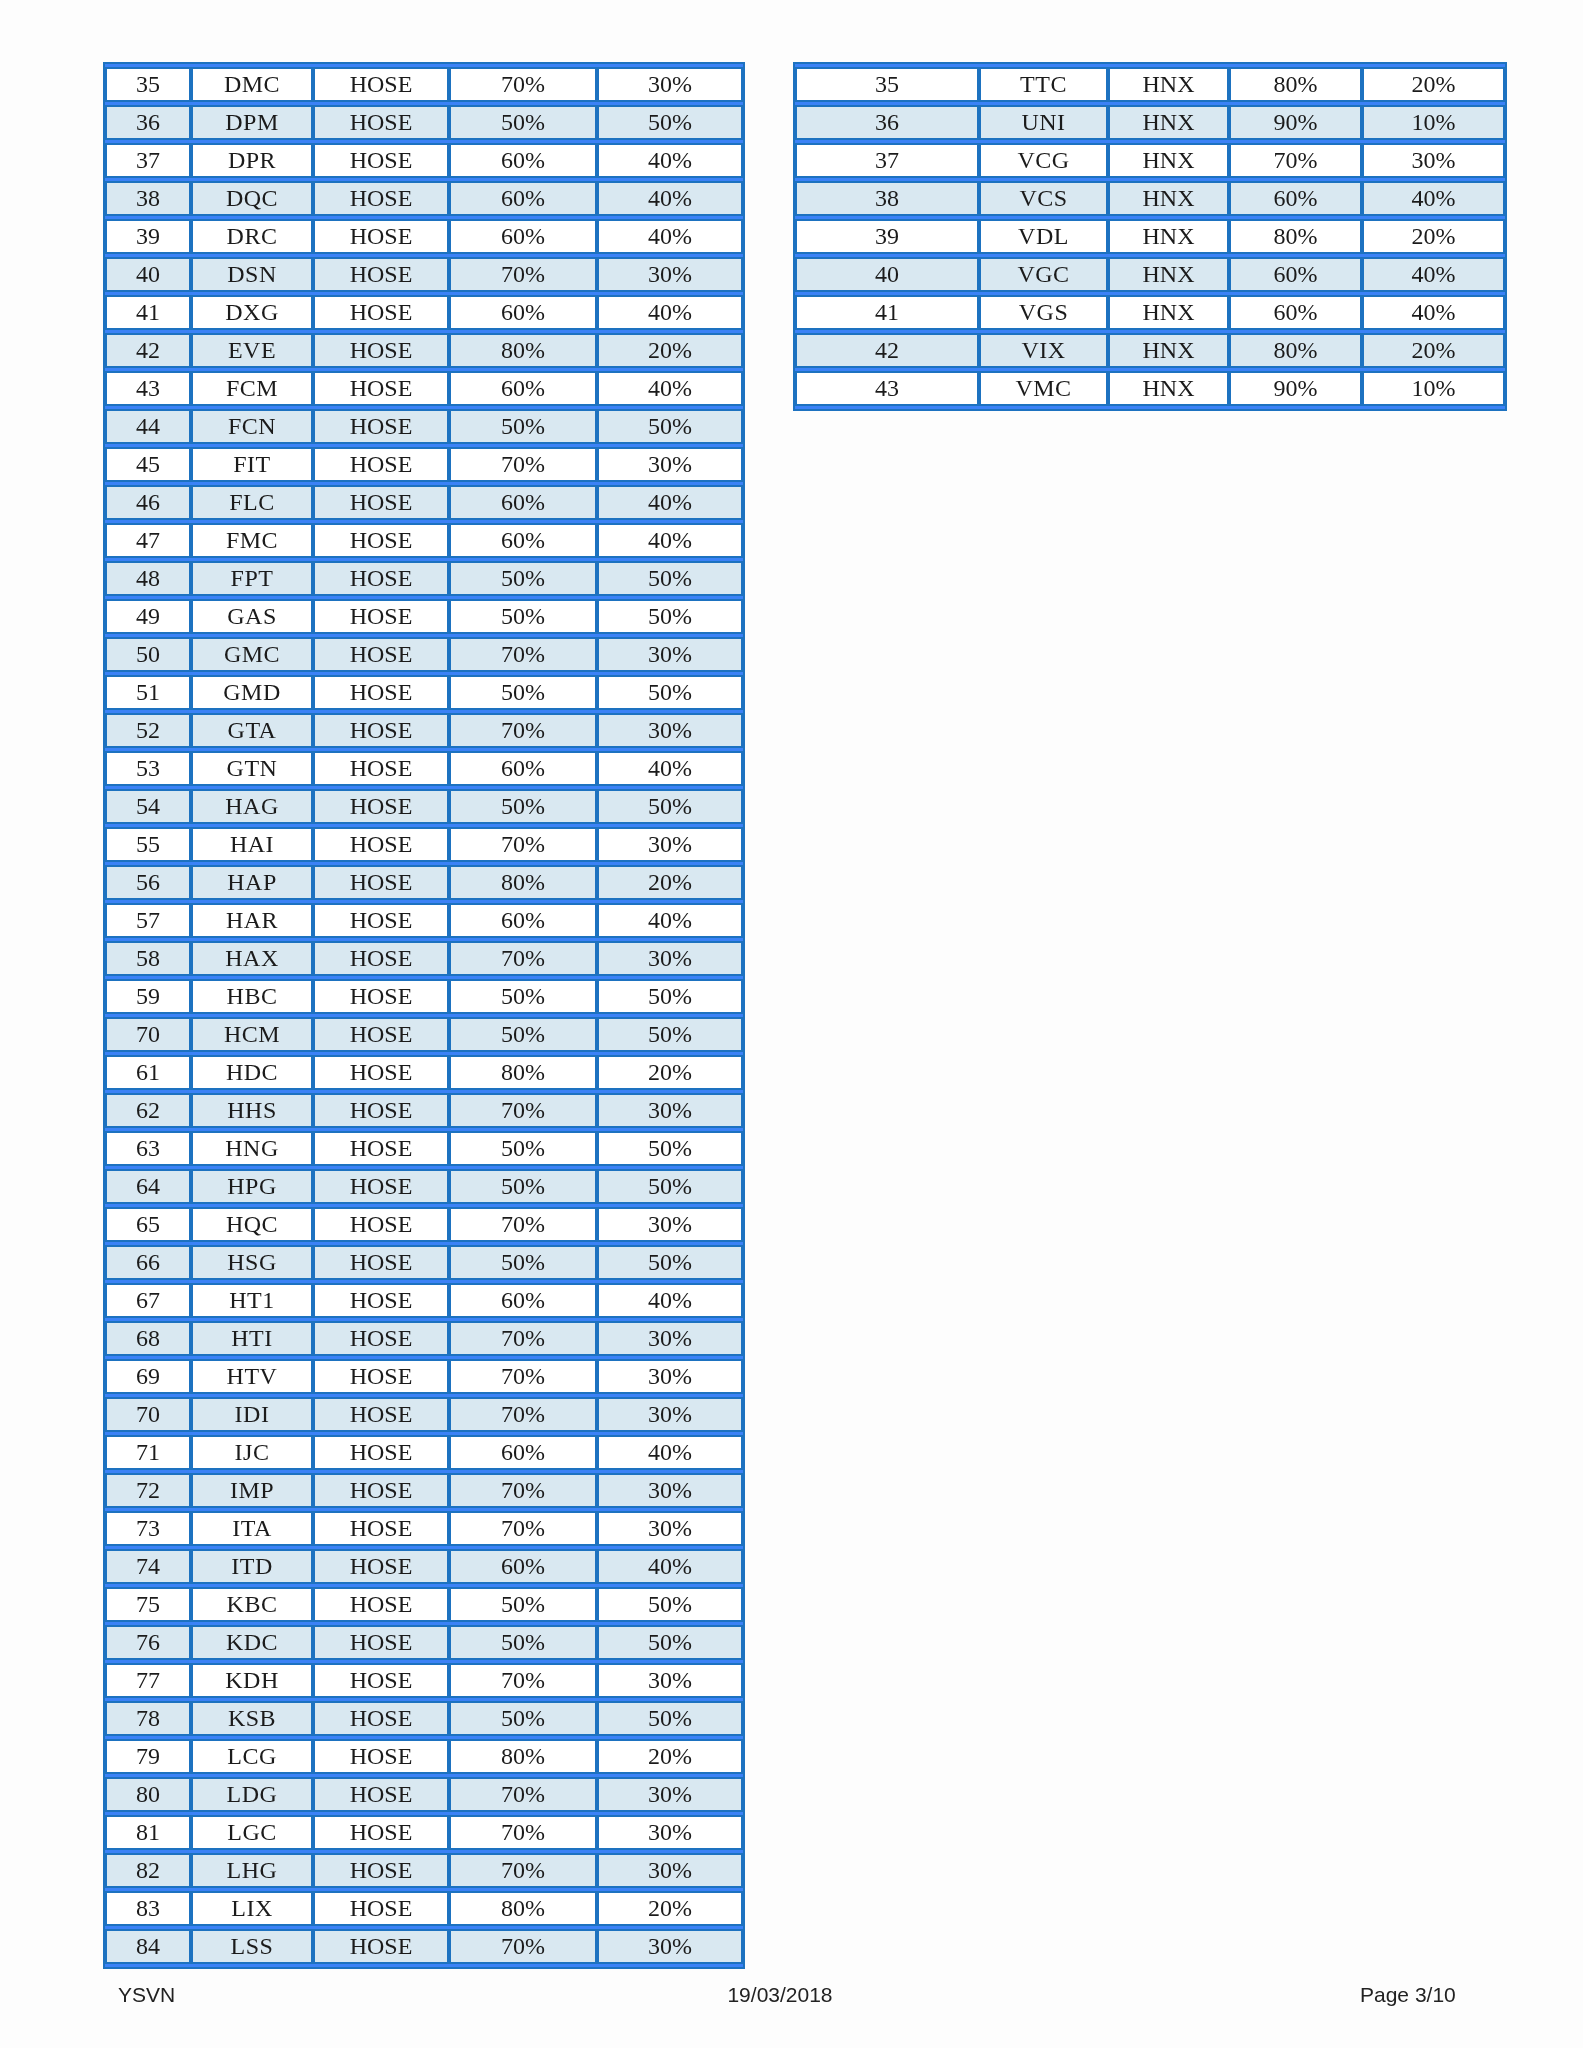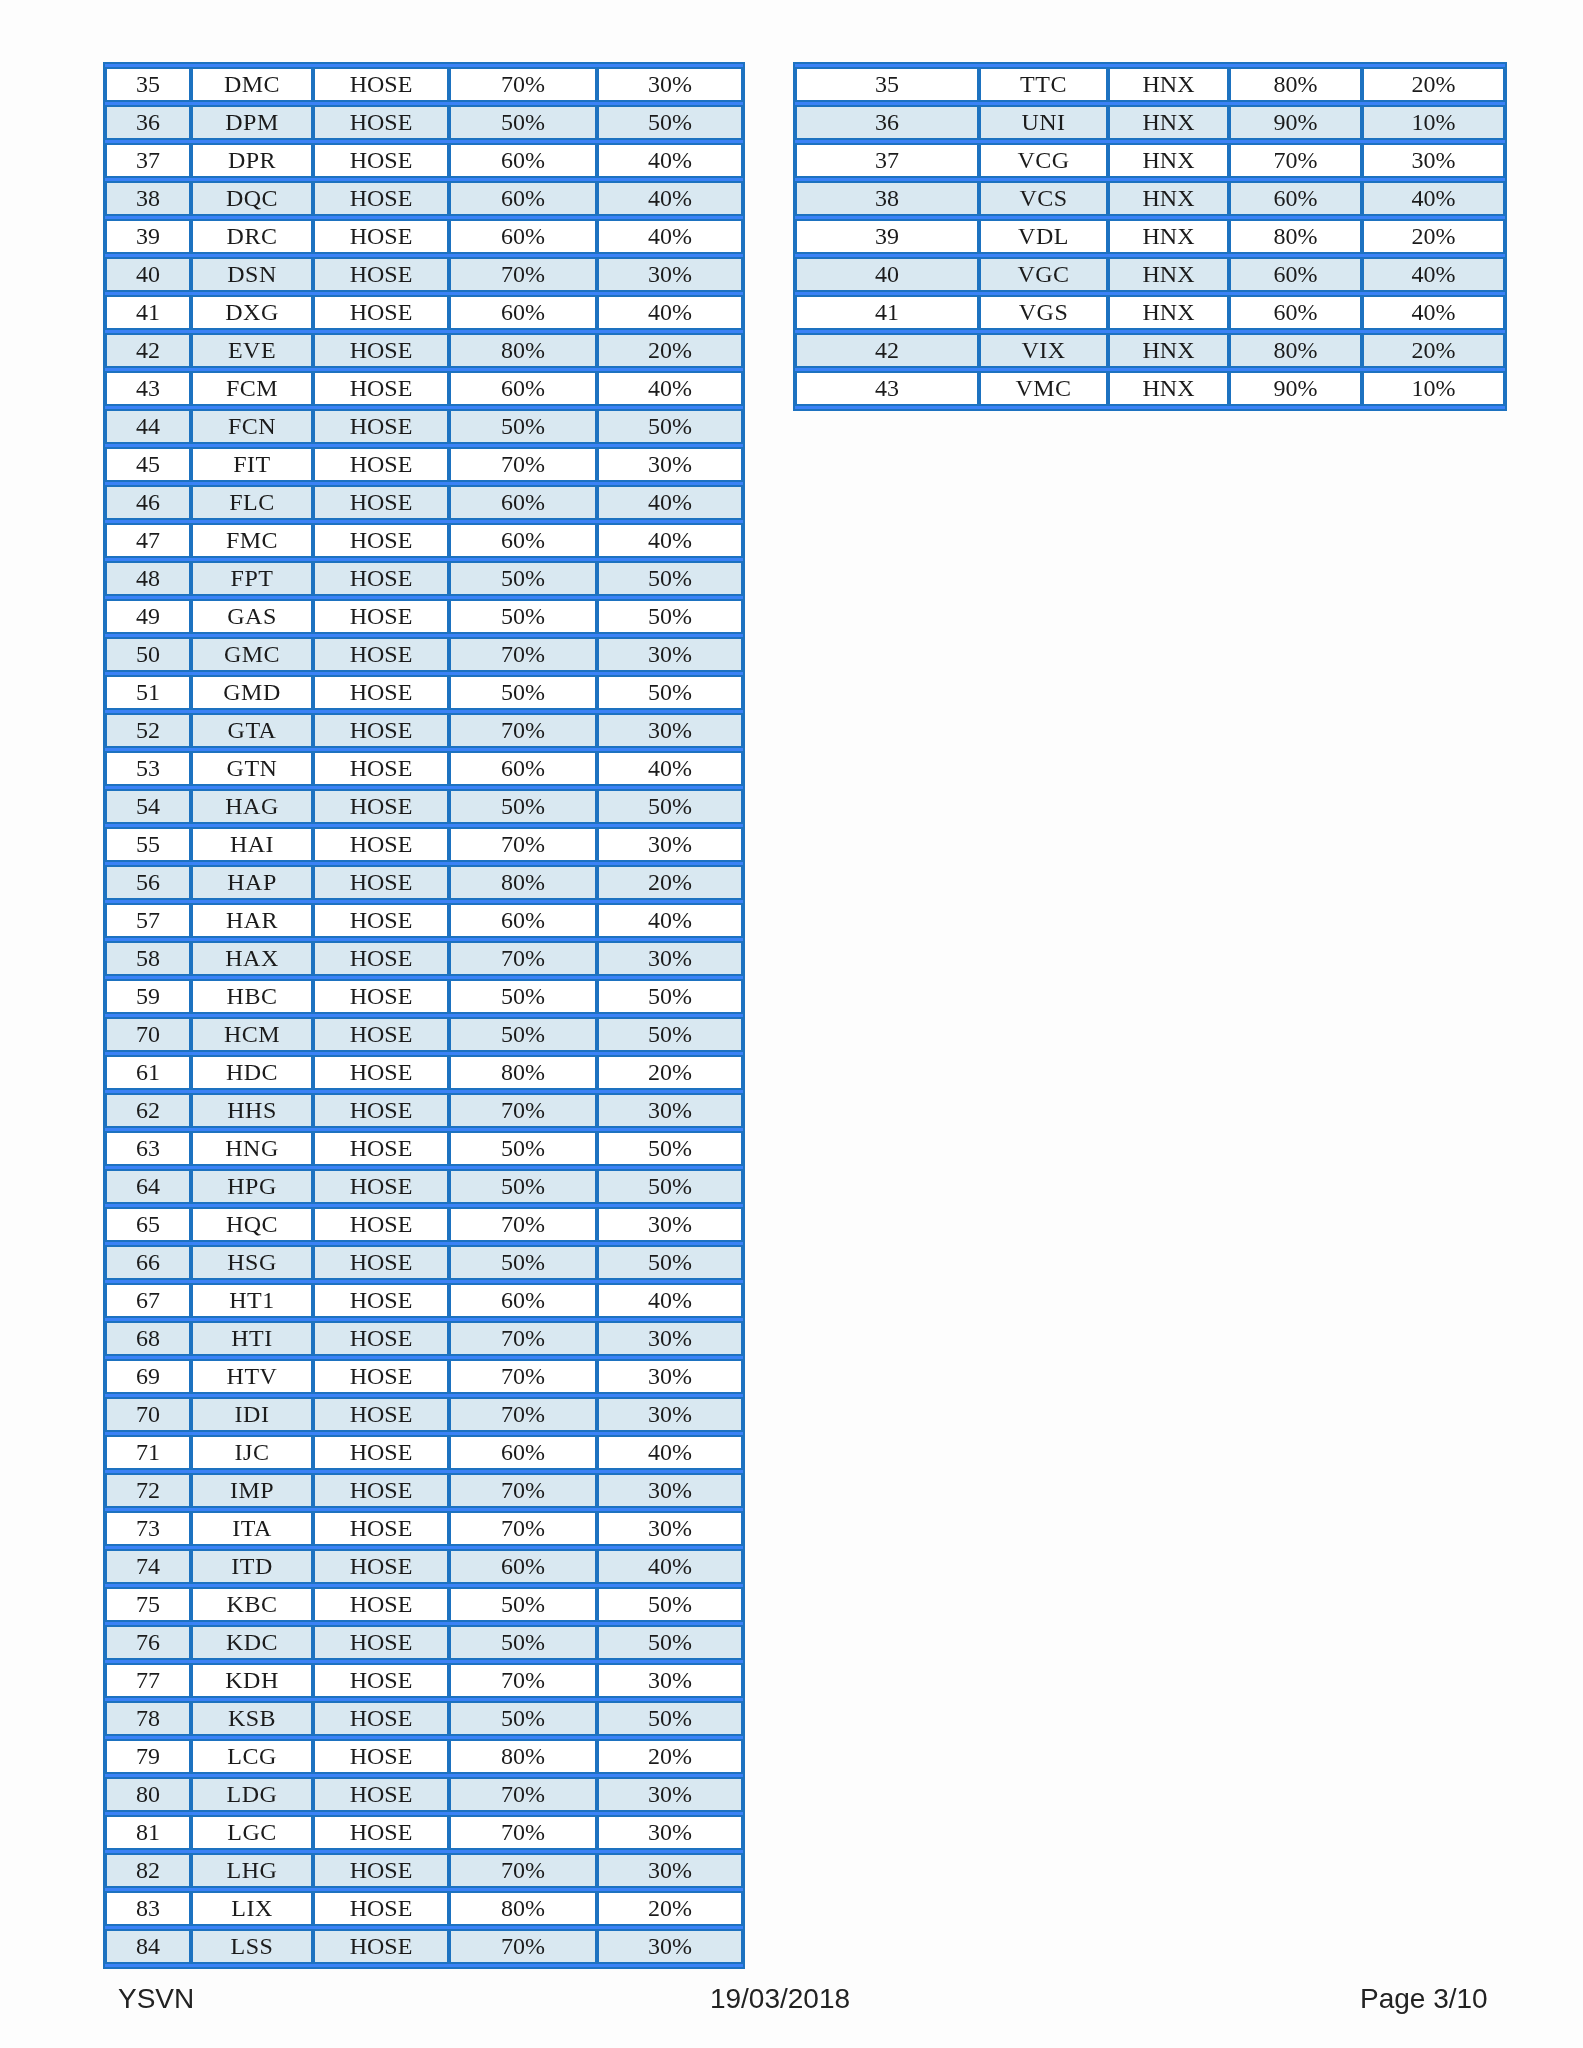--- a/index.html
+++ b/index.html
@@ -45,21 +45,21 @@
   .t-hose col:nth-child(5){width:146px;}
   .t-hnx col:nth-child(1){width:184px;}
   .t-hnx col:nth-child(2){width:129px;}
   .t-hnx col:nth-child(3){width:121px;}
   .t-hnx col:nth-child(4){width:133px;}
   .t-hnx col:nth-child(5){width:143px;}
   .footer{
     position:absolute;
     top:1983px;left:0;width:1583px;height:40px;
     font-family:"Liberation Sans", sans-serif;
-    font-size:28px;
+    font-size:21px;
     color:#222222;
   }
   .footer-left{position:absolute;left:118px;top:0;}
   .footer-center{position:absolute;left:660px;width:240px;top:0;text-align:center;}
   .footer-right{position:absolute;left:1360px;width:163px;top:0;}
 </style>
 </head>
 <body>
 
 <table class="stock-table t-hose">

